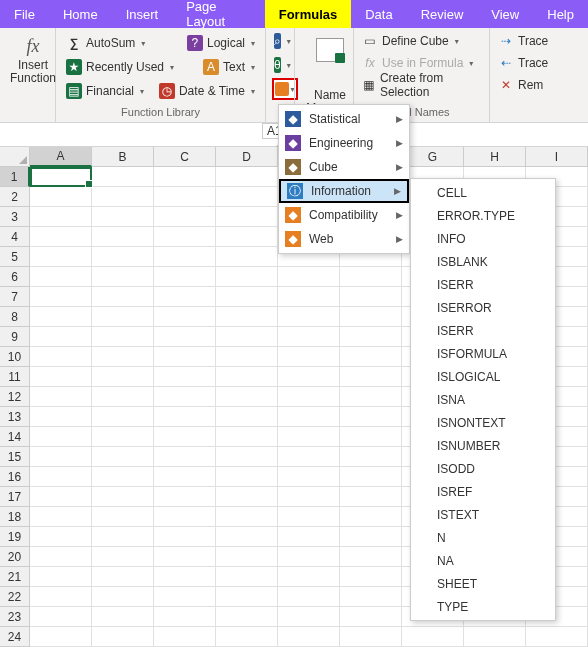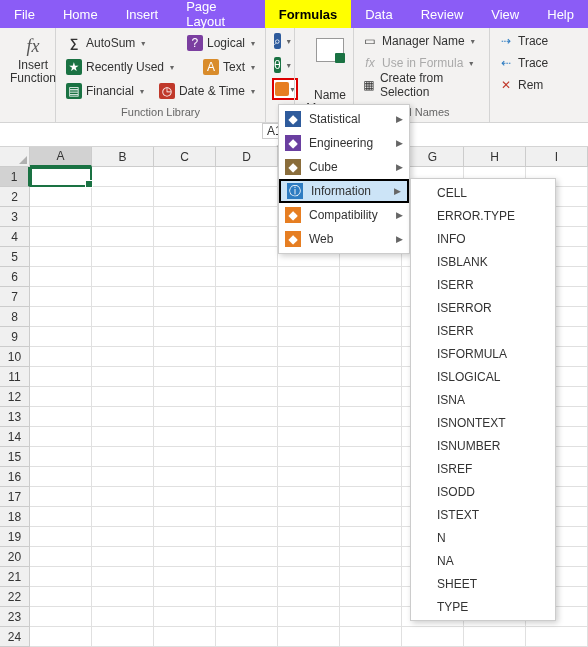--- a/index.html
+++ b/index.html
@@ -168,21 +168,21 @@
       <div class="name-mgr-label">
         <div>Name</div>
         <div>Manager</div>
       </div>
     </div>
   </div>
 
   <div class="ribbon-group defined-names">
     <div class="dn-row">
       <span class="ico">▭</span>
-      <span>Manager Name</span>
+      <span>Define Cube</span>
       <span class="caret">▾</span>
     </div>
     <div class="dn-row disabled">
       <span class="ico" style="font-style:italic">fx</span>
       <span>Use in Formula</span>
       <span class="caret">▾</span>
     </div>
     <div class="dn-row">
       <span class="ico">▦</span>
       <span>Create from Selection</span>
@@ -568,20 +568,20 @@
     <div class="menu2-item">INFO</div>
     <div class="menu2-item">ISBLANK</div>
     <div class="menu2-item">ISERR</div>
     <div class="menu2-item">ISERROR</div>
     <div class="menu2-item">ISERR</div>
     <div class="menu2-item">ISFORMULA</div>
     <div class="menu2-item">ISLOGICAL</div>
     <div class="menu2-item">ISNA</div>
     <div class="menu2-item">ISNONTEXT</div>
     <div class="menu2-item">ISNUMBER</div>
+    <div class="menu2-item">ISODD</div>
     <div class="menu2-item">ISREF</div>
-    <div class="menu2-item">ISODD</div>
     <div class="menu2-item">ISTEXT</div>
     <div class="menu2-item">N</div>
     <div class="menu2-item">NA</div>
     <div class="menu2-item">SHEET</div>
     <div class="menu2-item">TYPE</div>
   </div>
 
 </body></html>

